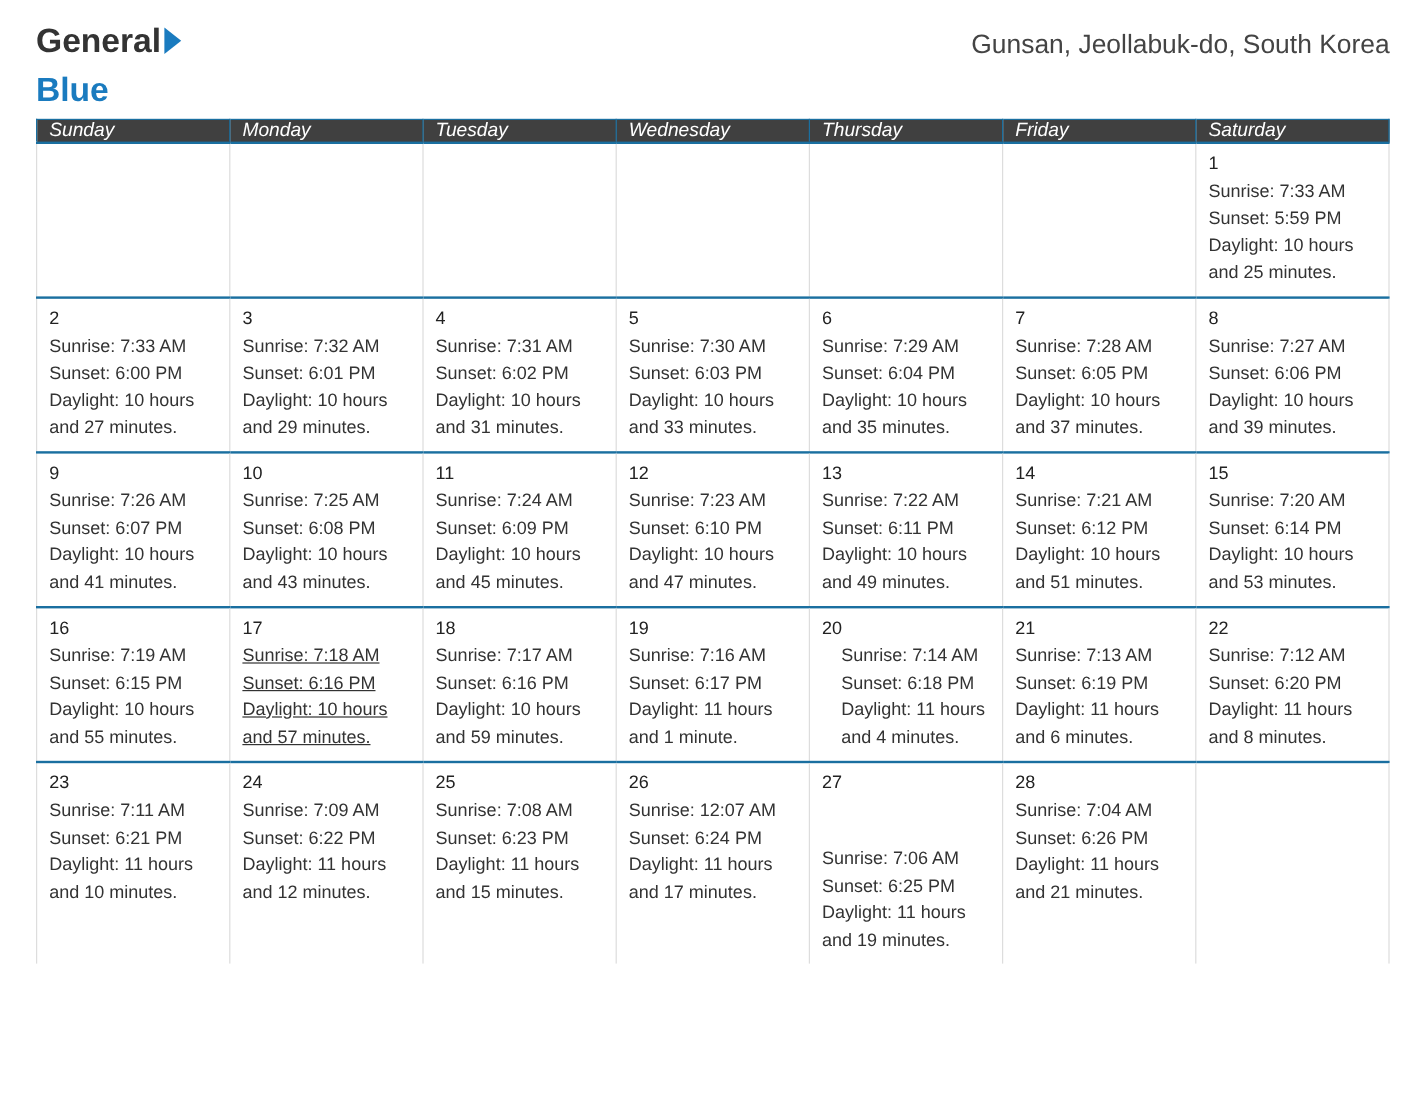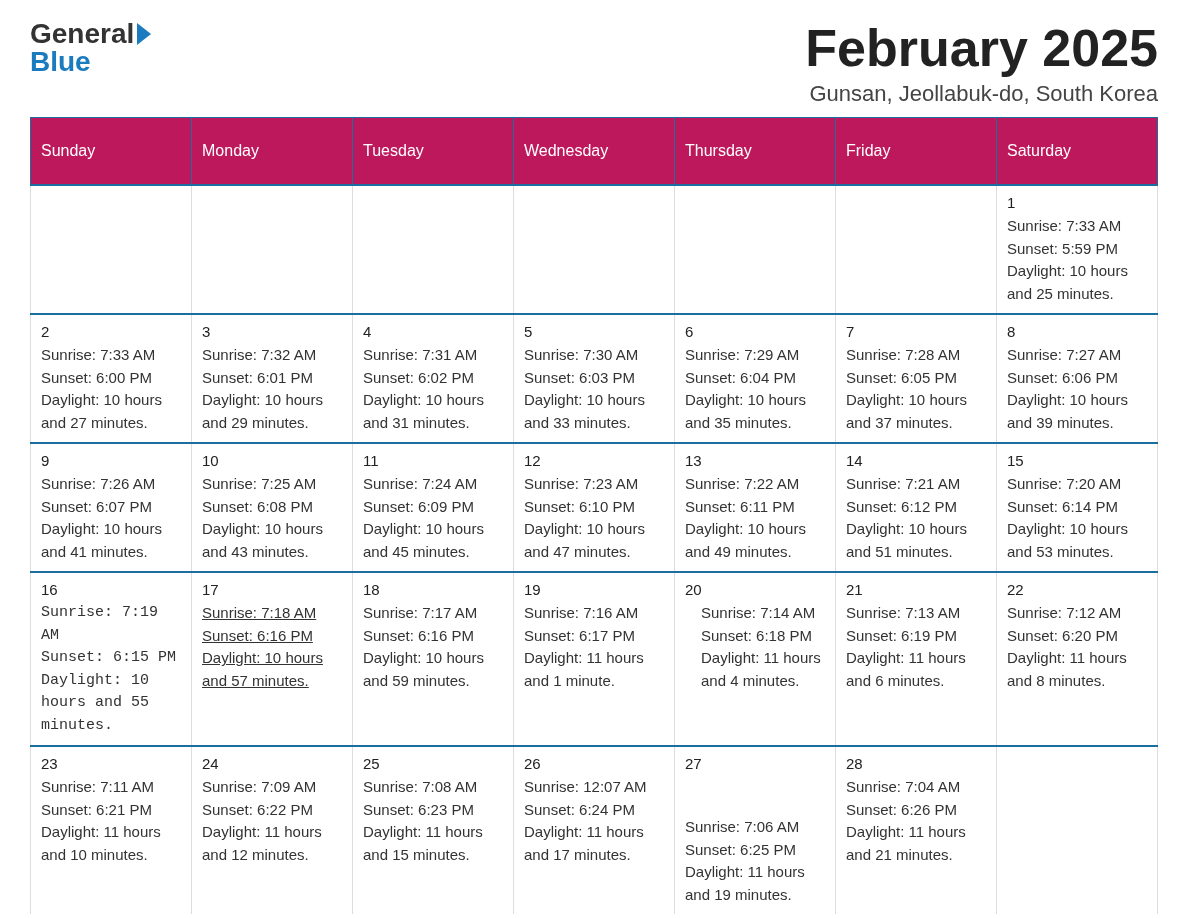--- a/index.html
+++ b/index.html
@@ -25,20 +25,21 @@
       font-size: 28px;
       font-weight: bold;
       color: #333;
       line-height: 1;
     }
     .logo-blue {
       font-size: 28px;
       font-weight: bold;
       color: #1a7bbf;
       line-height: 1;
+      margin-top: 13px;
     }
     .logo-general-row {
       display: flex;
       align-items: center;
     }
     .title-section {
       text-align: right;
     }
     .month-title {
       font-size: 52px;
@@ -50,27 +51,28 @@
       font-size: 22px;
       color: #444;
       margin-top: 4px;
     }
     .calendar {
       width: 100%;
       border-collapse: collapse;
       margin-top: 10px;
     }
     .calendar th {
-      background-color: #be185d;
+      background-color: #404040;
       color: #fff;
-      padding: 24px 10px;
+      padding: 0 10px;
       font-size: 16px;
       font-weight: normal;
       text-align: left;
       border: 1px solid #1a6fa0;
+      font-style: italic;
     }
     .calendar td {
       vertical-align: top;
       padding: 8px 10px;
       border: 1px solid #ccc;
       width: 14.28%;
       min-height: 110px;
       height: 110px;
       font-size: 13px;
       color: #333;
@@ -106,21 +108,20 @@
 
 <div class="header">
   <div class="logo">
     <div class="logo-general-row">
       <span class="logo-general">General</span>
       <span style="display:inline-block; width:0; height:0; border-left:14px solid #1a7bbf; border-top:11px solid transparent; border-bottom:11px solid transparent; margin-left:3px; vertical-align:middle;"></span>
     </div>
     <span class="logo-blue">Blue</span>
   </div>
   <div class="title-section">
-    <div class="month-title">February 2025</div>
     <div class="location-title">Gunsan, Jeollabuk-do, South Korea</div>
   </div>
 </div>
 
 <table class="calendar">
   <thead>
     <tr>
     <th>Sunday</th>
         <th>Monday</th>
         <th>Tuesday</th>
@@ -229,21 +230,21 @@
         <td>
           <span class="day-number">15</span>
           <div class="day-info" style="white-space: pre-line;">Sunrise: 7:20 AM
 Sunset: 6:14 PM
 Daylight: 10 hours and 53 minutes.</div>
         </td>
       </tr>
       <tr>
         <td>
           <span class="day-number">16</span>
-          <div class="day-info" style="white-space: pre-line; font-family: Liberation Mono, monospace;">Sunrise: 7:19 AM
+          <div class="day-info" style="white-space: pre-line;">Sunrise: 7:19 AM
 Sunset: 6:15 PM
 Daylight: 10 hours and 55 minutes.</div>
         </td>
         <td>
           <span class="day-number">17</span>
           <div class="day-info" style="white-space: pre-line; text-decoration: underline;">Sunrise: 7:18 AM
 Sunset: 6:16 PM
 Daylight: 10 hours and 57 minutes.</div>
         </td>
         <td>

